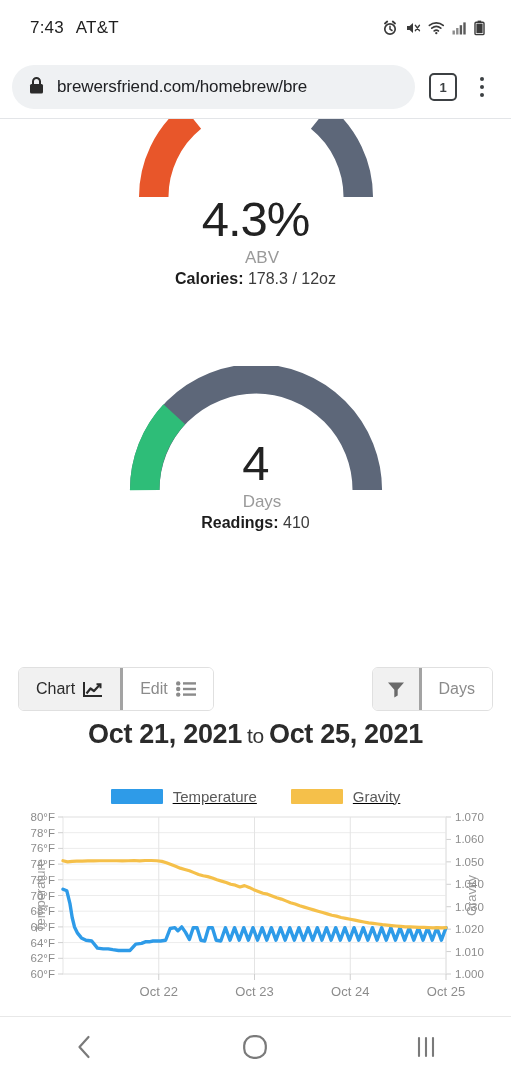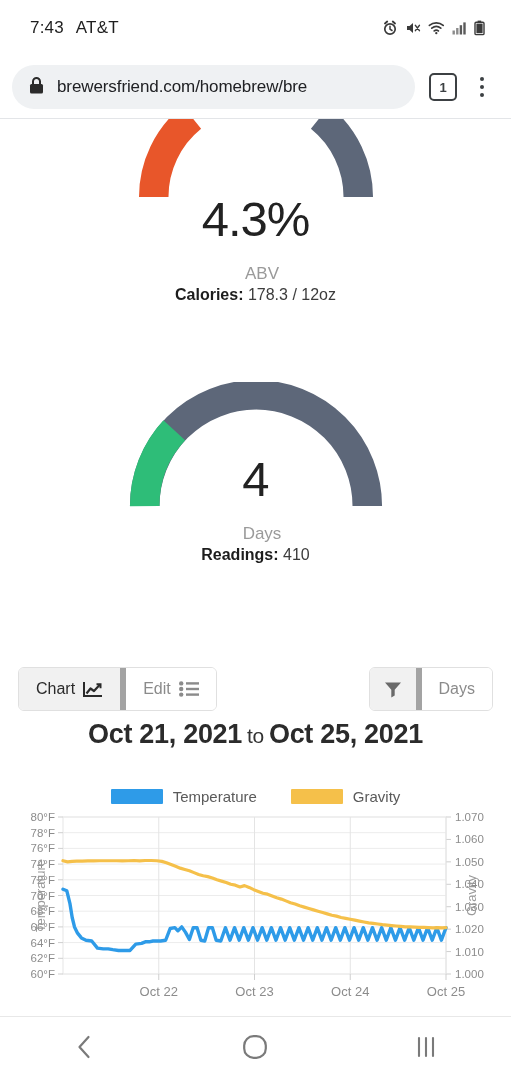--- a/index.html
+++ b/index.html
@@ -49,51 +49,51 @@
   .page {
     position:absolute; top:118px; left:0; width:511px; height:898px;
     background:#fff; border-top:1px solid #e3e5e8; overflow:hidden;
   }
 
   
   .gauge-block { position:relative; width:511px; }
   .gauge-svg { display:block; margin:0 auto; }
   .gauge-center { text-align:center; }
   .gauge-big { font-size:49px; color:#222; line-height:1; letter-spacing:-1px; }
-  .gauge-unit { font-size:17px; color:#9a9a9a; margin-top:20px;padding-left:13px; }
+  .gauge-unit { font-size:17px; color:#9a9a9a; margin-top:4px;padding-left:13px; }
   .gauge-stat { font-size:16px; color:#3c3c3c; margin-top:2px; }
   .gauge-stat b { color:#1d1d1d; font-weight:bold; }
 
   
   .toolbar {
     position:absolute; left:0; top:547px; width:511px; height:46px;
     display:flex; align-items:center; justify-content:space-between;
     padding:0 18px;
   }
   .btngroup { display:flex; border:1px solid #e0e0e0; border-radius:6px; overflow:hidden;
               background:#fff; height:44px; }
   .tbtn {
     display:flex; align-items:center; gap:8px; padding:0 17px; height:100%;
-    font-size:16px; color:#8b8b8b; background:#fff; border-right:6px solid #a3a3a3;
+    font-size:16px; color:#8b8b8b; background:#fff; border-right:3px solid #a3a3a3;
   }
   .tbtn:last-child { border-right:none; }
   .tbtn.active { background:#f1f1f1; color:#2a2a2a; }
   .tbtn svg { display:block; }
 
   
   .daterange {
     position:absolute; left:0; top:600px; width:511px; text-align:center;
     font-size:27px; color:#2b2b2b; letter-spacing:-.3px;
   }
   .daterange b { font-weight:bold; }
   .daterange .to { font-weight:normal; font-size:21px; color:#333; padding:0 5px; }
 
   
   .chartcard {
-    position:absolute; left:0; top:660px; width:511px; height:238px; background:#fff;
+    position:absolute; left:0; top:660px; width:511px; height:238px; background:#fff;text-decoration:underline;
   }
   .legend {
     display:flex; align-items:center; justify-content:center; gap:34px;
     height:26px; margin-top:4px;
   }
   .leg { display:flex; align-items:center; gap:10px; font-size:15px; color:#5a5a5a; }
   .swatch { width:52px; height:15px; border-radius:1px; display:block; }
 
   .plotwrap { position:relative; width:511px; height:200px; }
   .plotwrap svg { display:block; }

